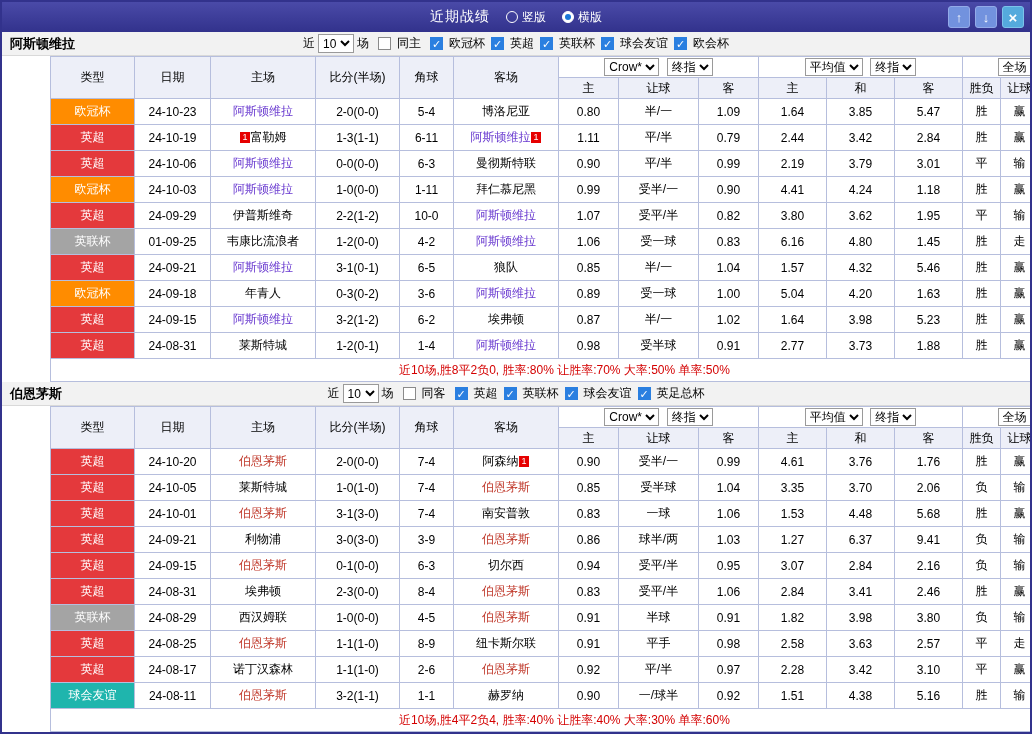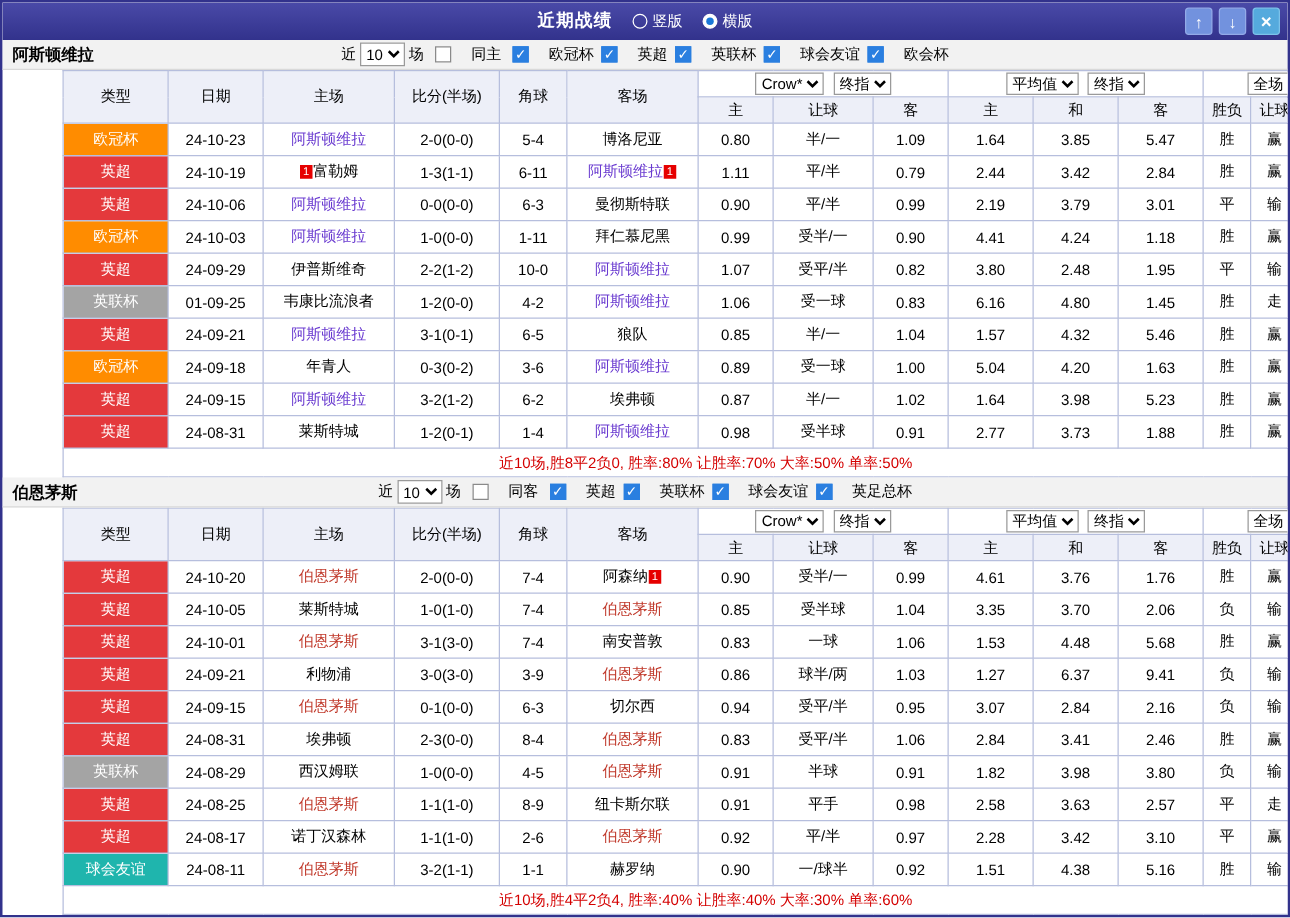--- a/index.html
+++ b/index.html
@@ -2,35 +2,35 @@
 <html><head>
 <meta charset="utf-8">
 <style>
   * { margin:0; padding:0; box-sizing:border-box; }
   body { font-family:"Liberation Sans","DejaVu Sans",sans-serif; background:#fff; }
   .window { width:1032px; height:734px; border:2px solid #32328c; background:#fff; overflow:hidden; }
 
   
   .titlebar { height:30px; background:linear-gradient(#4a4aa8,#32328c); display:flex; align-items:center; position:relative; color:#fff; }
   .titlebar-center { margin:0 auto; display:flex; align-items:center; gap:16px; }
-  .title { font-weight:bold; font-size:14px; letter-spacing:1px; }
+  .title { font-weight:normal; font-size:14px; letter-spacing:1px; }
   .radio { display:flex; align-items:center; gap:4px; font-size:12px; cursor:pointer; }
   .radio-dot { width:12px; height:12px; border-radius:50%; border:1px solid #fff; background:transparent; }
   .radio-dot.checked { background:#fff; }
   .radio-dot.checked::after { content:""; display:block; width:6px; height:6px; margin:2px; border-radius:50%; background:#1a78d8; }
   .titlebar-buttons { position:absolute; right:6px; top:4px; display:flex; gap:5px; }
   .tb-btn { width:22px; height:22px; background:#7292de; border:1px solid #93aae8; border-radius:3px; color:#fff; font-size:13px; font-weight:bold; line-height:19px; text-align:center; cursor:pointer; padding:0; font-family:inherit; }
   .tb-btn.close { background:#55aadd; border-color:#7cc3ea; font-size:15px; }
 
   
   .section-bar { height:24px; background:#f2f2f2; border-bottom:1px solid #d9d9d9; display:flex; align-items:center; position:relative; font-size:12px; color:#000; }
   .team-heading { position:absolute; left:8px; font-weight:bold; font-size:13px; }
   .filters { margin:0 auto; display:flex; align-items:center; gap:3px; }
   .filters select { height:19px; font-size:12px; border:1px solid #9a9a9a; background:#fff; font-family:inherit; }
-  .cb-item { display:inline-flex; align-items:center; gap:16px; margin-left:6px; cursor:pointer; }
+  .cb-item { display:inline-flex; align-items:center; gap:6px; margin-left:6px; cursor:pointer; }
   .cb { width:13px; height:13px; border:1px solid #8a8a8a; background:#fff; display:inline-block; position:relative; }
   .cb.checked { background:#2a7fe0; border-color:#2a7fe0; }
   .cb.checked::after { content:"\2713"; color:#fff; font-size:11px; line-height:12px; position:absolute; left:1px; top:0; }
 
   
   table.grid { border-collapse:collapse; table-layout:fixed; width:1028px;margin-left:48px; }
   .grid th, .grid td { border:1px solid #b6bedd; text-align:center; font-size:12px; white-space:nowrap; overflow:hidden; padding:0; }
   .grid thead th { background:#edeff8; font-weight:normal; color:#000; height:21px; }
   .grid thead th.ddl { background:#fff; }
   .grid thead select { height:18px; font-size:12px; border:1px solid #9a9a9a; background:#fff; margin:0 2px; font-family:inherit; }
@@ -218,21 +218,21 @@
             <td class="type-cell" style="background: rgb(228, 57, 60);">英超</td>
             <td>24-09-29</td>
             <td><span>伊普斯维奇</span></td>
             <td class="c-b">2-2(1-2)</td>
             <td>10-0</td>
             <td><span style="color: rgb(106, 59, 208);">阿斯顿维拉</span></td>
             <td>1.07</td>
             <td>受平/半</td>
             <td>0.82</td>
             <td>3.80</td>
-            <td>2.48</td>
+            <td>3.62</td>
             <td>1.95</td>
             <td class="c-b">平</td>
             <td class="c-b">输</td>
             <td class="c-r">大</td>
           </tr>
           <tr>
             <td class="type-cell" style="background: rgb(164, 164, 164);">英联杯</td>
             <td>01-09-25</td>
             <td><span>韦康比流浪者</span></td>
             <td class="c-r">1-2(0-0)</td>

